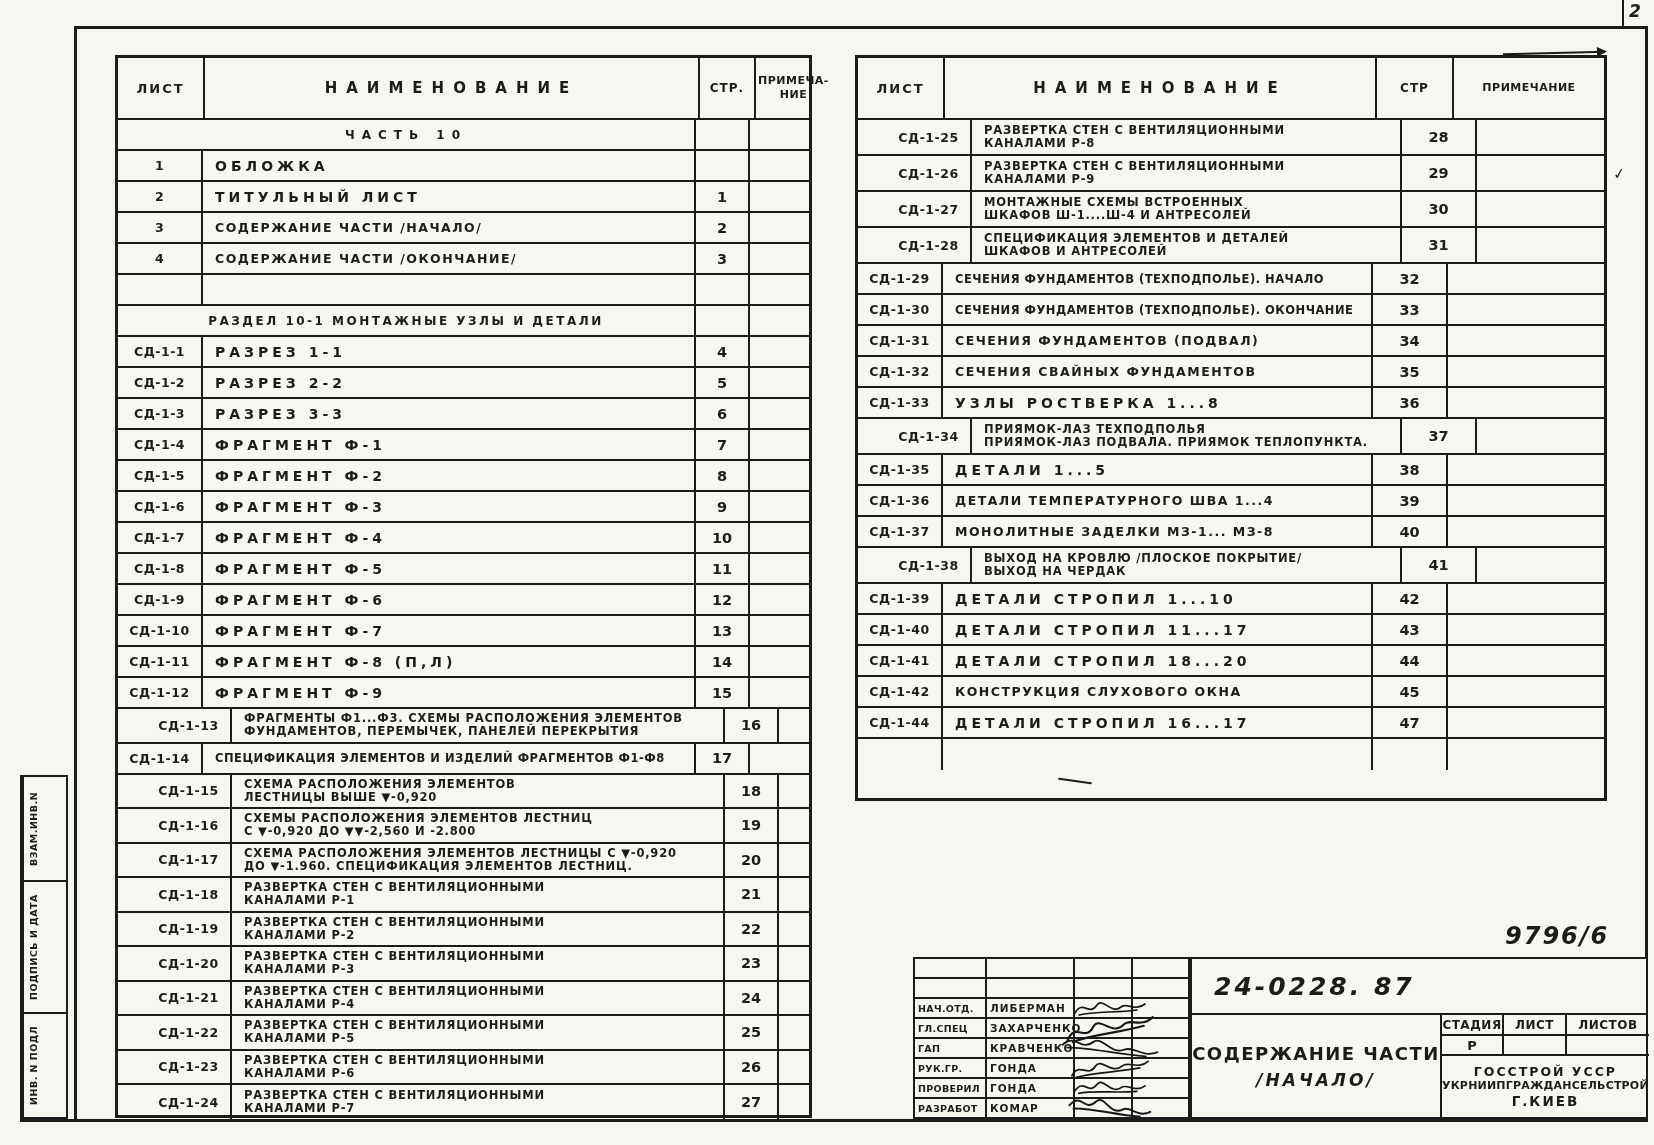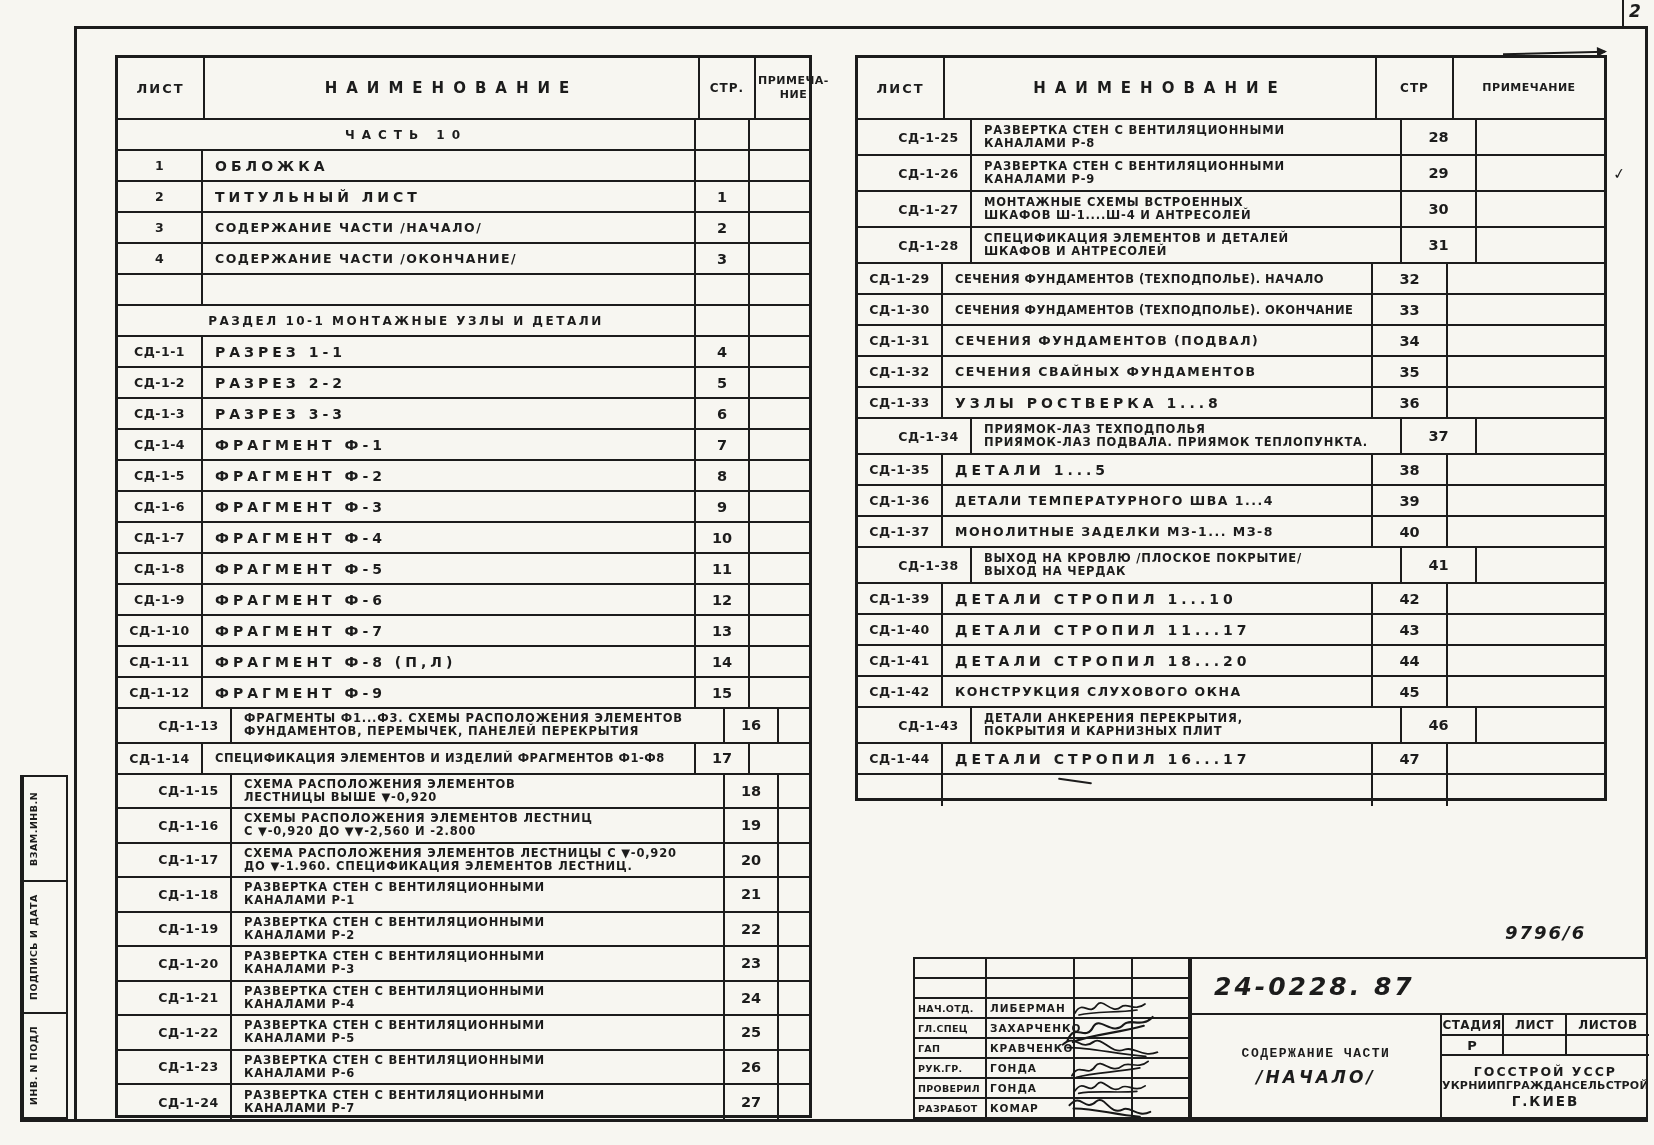--- a/index.html
+++ b/index.html
@@ -96,38 +96,38 @@
   .sig-row:nth-child(8) .sig-svg{transform:rotate(12deg) scale(1.15);}
 
   .main-stamp{position:absolute;left:1190px;top:957px;width:458px;height:162px;
     border:2.8px solid var(--ink);box-sizing:border-box;background:var(--paper);display:flex;flex-direction:column;}
   .doc-row{height:56px;border-bottom:2.8px solid var(--ink);box-sizing:border-box;
     display:flex;align-items:center;}
   .doc-num{padding-left:22px;font-size:25px;font-weight:bold;font-style:italic;letter-spacing:3px;}
   .stamp-lower{flex:1;display:flex;}
   .title-cell{width:250px;flex:none;border-right:2.8px solid var(--ink);box-sizing:border-box;
     display:flex;flex-direction:column;align-items:center;justify-content:center;}
-  .title-l1{font-size:13px;font-weight:bold;letter-spacing:1.5px;font-family:Liberation Mono, monospace;}
+  .title-l1{font-size:18px;font-weight:bold;letter-spacing:1.5px;}
   .title-l2{font-size:17px;font-weight:bold;letter-spacing:3px;margin-top:6px;font-style:italic;}
   .stage-wrap{flex:1;display:flex;flex-direction:column;}
   .stage-head{display:flex;height:21px;border-bottom:2px solid var(--ink);box-sizing:border-box;}
   .stage-head > div, .stage-vals > div{box-sizing:border-box;border-right:2px solid var(--ink);
     display:flex;align-items:center;justify-content:center;font-weight:bold;}
   .stage-head > div:last-child,.stage-vals > div:last-child{border-right:none;}
   .stage-head > div{font-size:12px;letter-spacing:.5px;}
   .stage-vals{display:flex;height:20px;border-bottom:2px solid var(--ink);box-sizing:border-box;}
   .stage-vals > div{font-size:13px;}
   .st-c1{width:62px;} .st-c2{width:63px;} .st-c3{flex:1;}
   .org-cell{flex:1;display:flex;flex-direction:column;align-items:center;justify-content:center;font-weight:bold;}
   .org-l1{font-size:12.5px;letter-spacing:2px;}
   .org-l2{font-size:11px;letter-spacing:.2px;}
   .org-l3{font-size:13.5px;letter-spacing:2px;margin-top:1px;}
 
   .archive-num{position:absolute;left:1505px;top:922px;
-    font-size:18px;font-weight:bold;font-style:italic;letter-spacing:2px;}
+    font-size:24px;font-weight:bold;font-style:italic;letter-spacing:2px;}
   .page-num{position:absolute;left:1629px;top:1px;
     font-size:17px;font-weight:bold;font-style:italic;}
 
   
   .check-mark{position:absolute;left:1613px;top:165px;font-size:15px;font-weight:bold;transform:rotate(-8deg);}
   .stray-arrow{position:absolute;left:1503px;top:52px;width:102px;height:2px;background:var(--ink);transform:rotate(-1.5deg);}
   .stray-arrow:after{content:"";position:absolute;right:-2px;top:-4px;
     border-left:10px solid var(--ink);border-top:5px solid transparent;border-bottom:5px solid transparent;}
   .pen-dash{position:absolute;left:1058px;top:780px;width:34px;height:2px;background:var(--ink);transform:rotate(8deg);border-radius:2px;}
 </style>
@@ -571,29 +571,20 @@
           <div class="tc c-note"></div>
         </div>
         <div class="trow">
           <div class="tc c-sheet">СД-1-42</div>
           <div class="tc c-name">
             <div class="nm-mid">КОНСТРУКЦИЯ СЛУХОВОГО ОКНА</div>
           </div>
           <div class="tc c-page">45</div>
           <div class="tc c-note"></div>
         </div>
-        <div class="trow tall">
-          <div class="tc c-sheet">СД-1-43</div>
-          <div class="tc c-name">
-            <div class="nm-line">ДЕТАЛИ АНКЕРЕНИЯ ПЕРЕКРЫТИЯ,</div>
-            <div class="nm-line">ПОКРЫТИЯ И КАРНИЗНЫХ ПЛИТ</div>
-          </div>
-          <div class="tc c-page">46</div>
-          <div class="tc c-note"></div>
-        </div>
         <div class="trow">
           <div class="tc c-sheet">СД-1-44</div>
           <div class="tc c-name">
             <div class="nm-big">ДЕТАЛИ СТРОПИЛ  16...17</div>
           </div>
           <div class="tc c-page">47</div>
           <div class="tc c-note"></div>
         </div>
         <div class="trow">
           <div class="tc c-sheet"></div>

